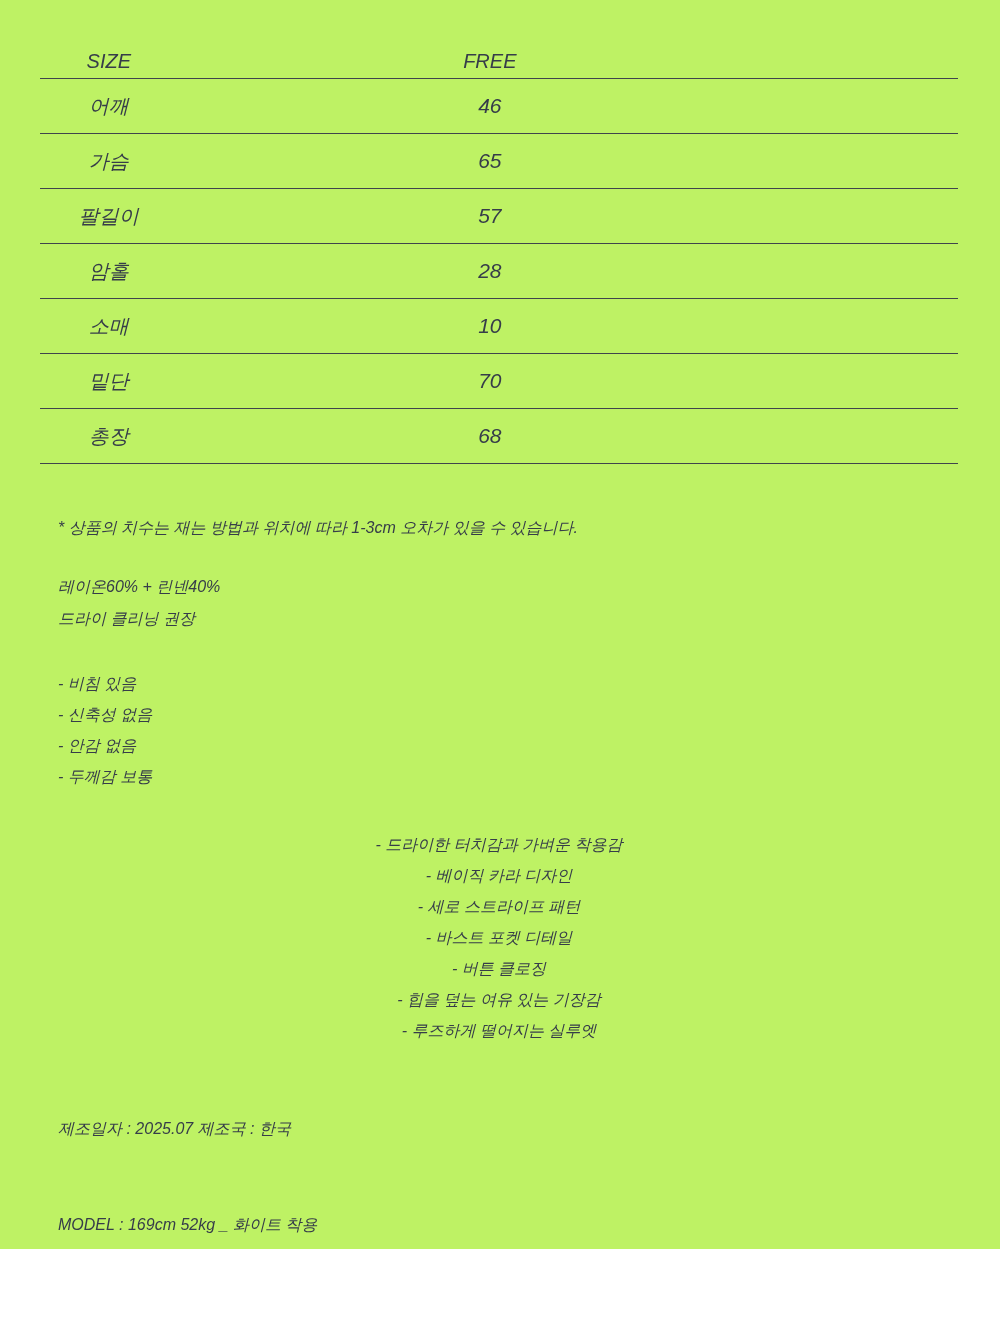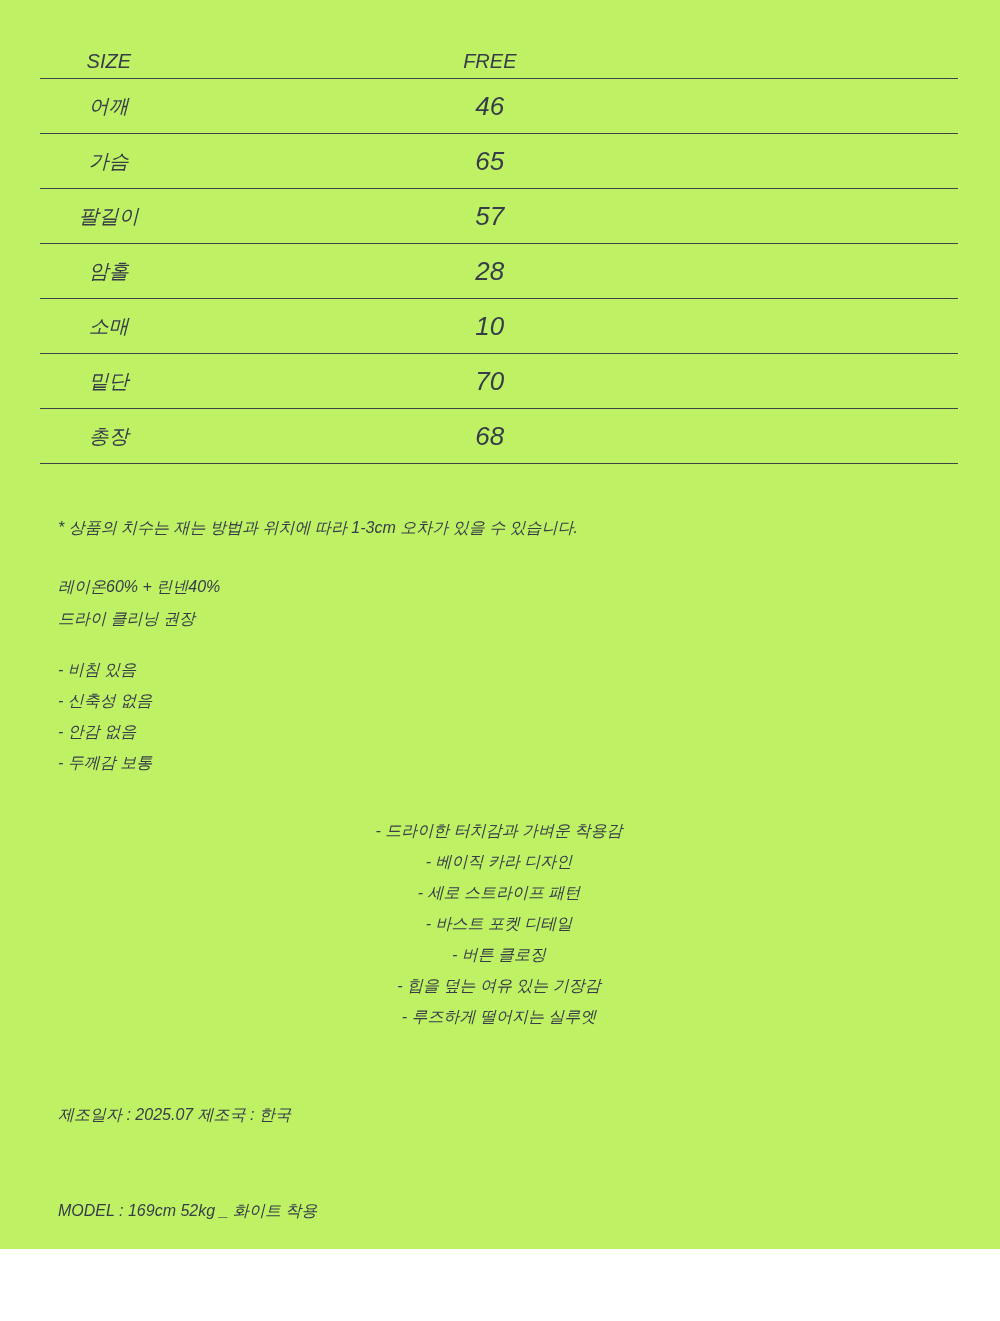--- a/index.html
+++ b/index.html
@@ -26,31 +26,31 @@
     border-bottom: 1.5px solid #40444c;
     font-weight: normal;
     text-align: center;
     vertical-align: middle;
     padding: 0;
     font-size: 20px;
     color: #363d49;
   }
   table.size-table thead th { height: 34px; }
   table.size-table tbody td { height: 54px; }
-  table.size-table td.value { font-size: 26px; }
+  table.size-table td.value { font-size: 21px; }
   .body-text {
     padding-left: 58px;
     padding-right: 60px;
     font-size: 16px;
   }
   .body-text p { margin: 0; line-height: 31px; }
   .note { margin-top: 48px !important; }
   .fabric-block { margin-top: 28px; }
   .fabric-block p { line-height: 32px; }
-  .feature-list-basic { margin-top: 19px; }
+  .feature-list-basic { margin-top: 33px; }
   .feature-list-detail { margin-top: 37px; text-align: center; }
   .manufacture { margin-top: 67px !important; }
   .model { margin-top: 65px !important; }
 </style>
 </head>
 <body>
 
 <div class="page">
 
   <table class="size-table">

